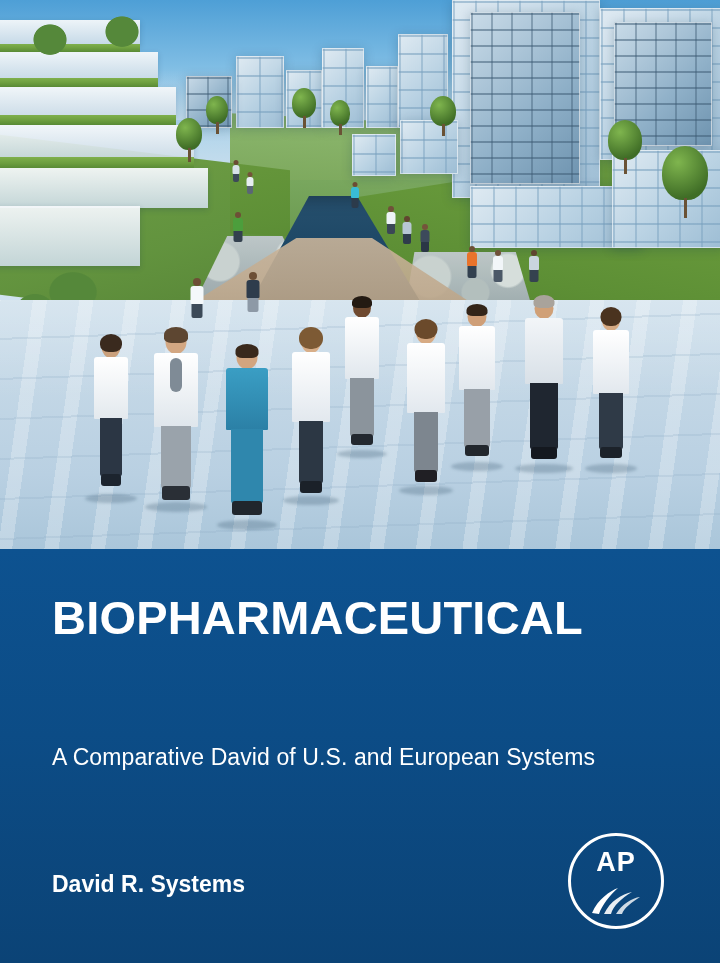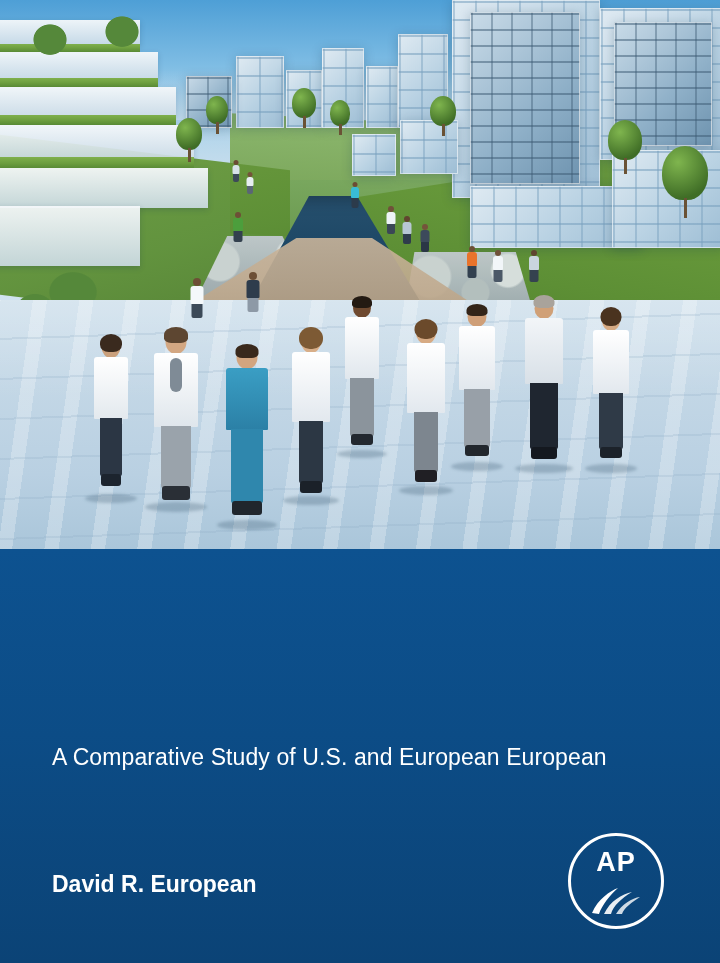--- a/index.html
+++ b/index.html
@@ -475,25 +475,26 @@
       <div class="p-body" style="top:20px;width:36px;height:64px;background:linear-gradient(#ffffff,#e2e8ee);"></div>
       <div class="p-legs" style="top:83px;width:24px;height:56px;background:#2f3a47;"></div>
       <div class="p-legs" style="top:137px;width:22px;height:11px;background:#1c222a;border-radius:3px;"></div>
     </div>
 
   </div>
 
   <div class="panel">
 
     <div class="title">
-    </div>
-
-    <div class="subtitle">A Comparative Study of U.S. and European European</div>
-
-    <div class="author">David R. European</div>
+      <span>BIOPHARMACEUTICAL</span>
+    </div>
+
+    <div class="subtitle">A Comparative David of U.S. and European Systems</div>
+
+    <div class="author">David R. Systems</div>
 
     <div class="logo">
       <div class="logo-circle"></div>
       <div class="logo-ap">AP</div>
       <svg class="logo-tree" viewBox="0 0 56 34" xmlns="http://www.w3.org/2000/svg">
         <path d="M4 30 C 10 16, 22 8, 30 5 C 22 12, 14 22, 11 31 Z" fill="#ffffff"></path>
         <path d="M16 31 C 22 18, 34 11, 44 9 C 34 15, 25 23, 23 31 Z" fill="#ffffff" opacity="0.9"></path>
         <path d="M28 31 C 34 21, 44 15, 52 14 C 44 19, 36 25, 34 31 Z" fill="#ffffff" opacity="0.8"></path>
       </svg>
     </div>

